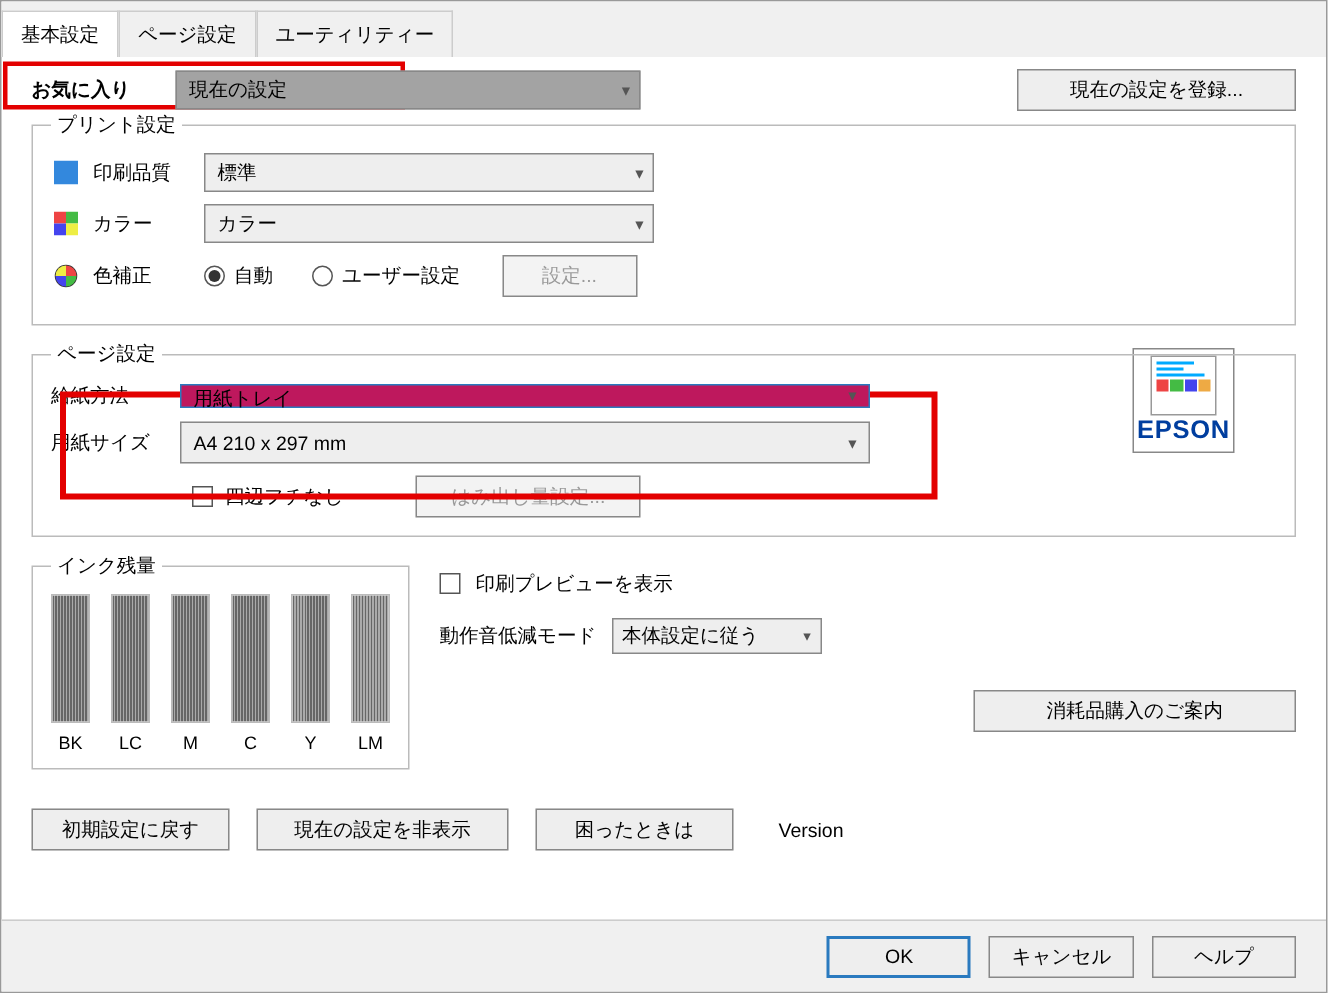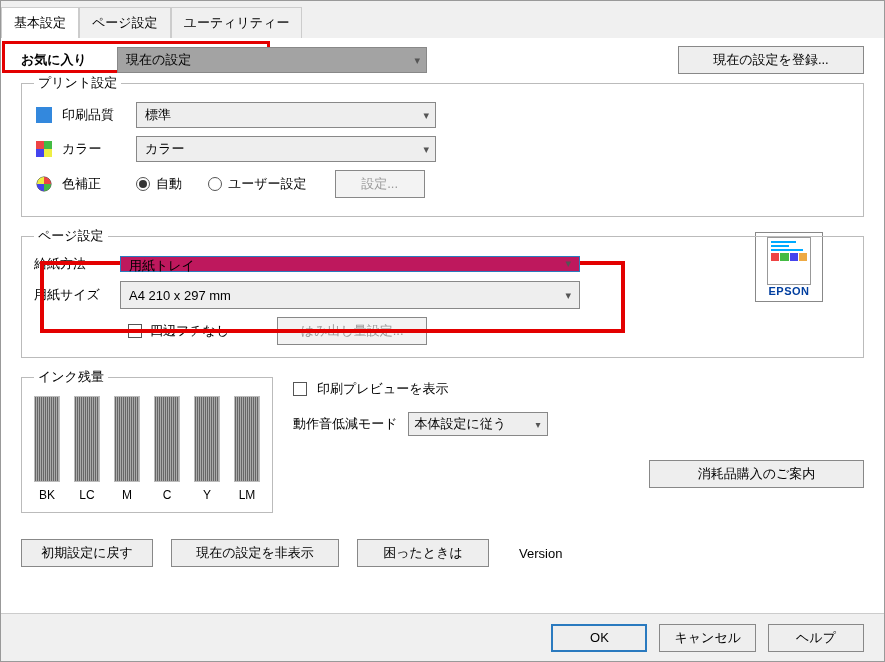--- a/index.html
+++ b/index.html
@@ -28,21 +28,21 @@
 .pr-select { flex: 0 0 300px; height: 26px; border: 1px solid #888; background: #eee; display: flex; align-items: center; padding: 0 24px 0 8px; position: relative; }
 .pr-select::after { content: "▾"; position: absolute; right: 6px; font-size: 11px; color: #555; }
 .radio-row { display: flex; align-items: center; gap: 6px; }
 .radio-outer { width: 14px; height: 14px; border: 1px solid #555; border-radius: 50%; display: flex; align-items: center; justify-content: center; }
 .radio-inner { width: 8px; height: 8px; background: #333; border-radius: 50%; }
 .epson-logo { position: absolute; right: 40px; top: 140px; width: 68px; height: 70px; border: 1px solid #888; background: #fff; display: flex; flex-direction: column; align-items: center; justify-content: space-between; padding: 4px; }
 .epson-page { width: 44px; height: 48px; border: 1px solid #999; display: flex; flex-direction: column; gap: 2px; padding: 3px; }
 .epson-line { height: 2px; background: #0af; width: 70%; }
 .epson-bar { height: 8px; width: 100%; display: flex; gap: 1px; }
 .epson-bar span { flex: 1; height: 100%; }
-.epson-text { font-size: 11px; color: #003e9f; font-weight: bold; letter-spacing: 0.5px; }
+.epson-text { font-size: 17px; color: #003e9f; font-weight: bold; letter-spacing: 0.5px; }
 .paper-highlight { position: absolute; left: 18px; width: 585px; height: 72px; border: 4px solid #e30000; pointer-events: none; }
 .paper-row { display: flex; align-items: center; margin-bottom: 8px; gap: 8px; }
 .paper-label { width: 78px; }
 .paper-select { flex: 0 0 460px; height: 16px; border: 1px solid #2a7abf; background: #be185d; display: flex; align-items: flex-start; padding: 0 28px 0 8px; position: relative; }
 .paper-select::after { content: "▾"; position: absolute; right: 8px; font-size: 11px; color: #555; }
 .paper-select2 { flex: 0 0 460px; height: 28px; border: 1px solid #888; background: #eee; display: flex; align-items: center; padding: 0 28px 0 8px; position: relative; }
 .paper-select2::after { content: "▾"; position: absolute; right: 8px; font-size: 11px; color: #555; }
 .chk-row { display: flex; align-items: center; gap: 8px; margin-left: 94px; }
 .chk { width: 14px; height: 14px; border: 1px solid #555; }
 .ink-section { display: flex; gap: 20px; }

